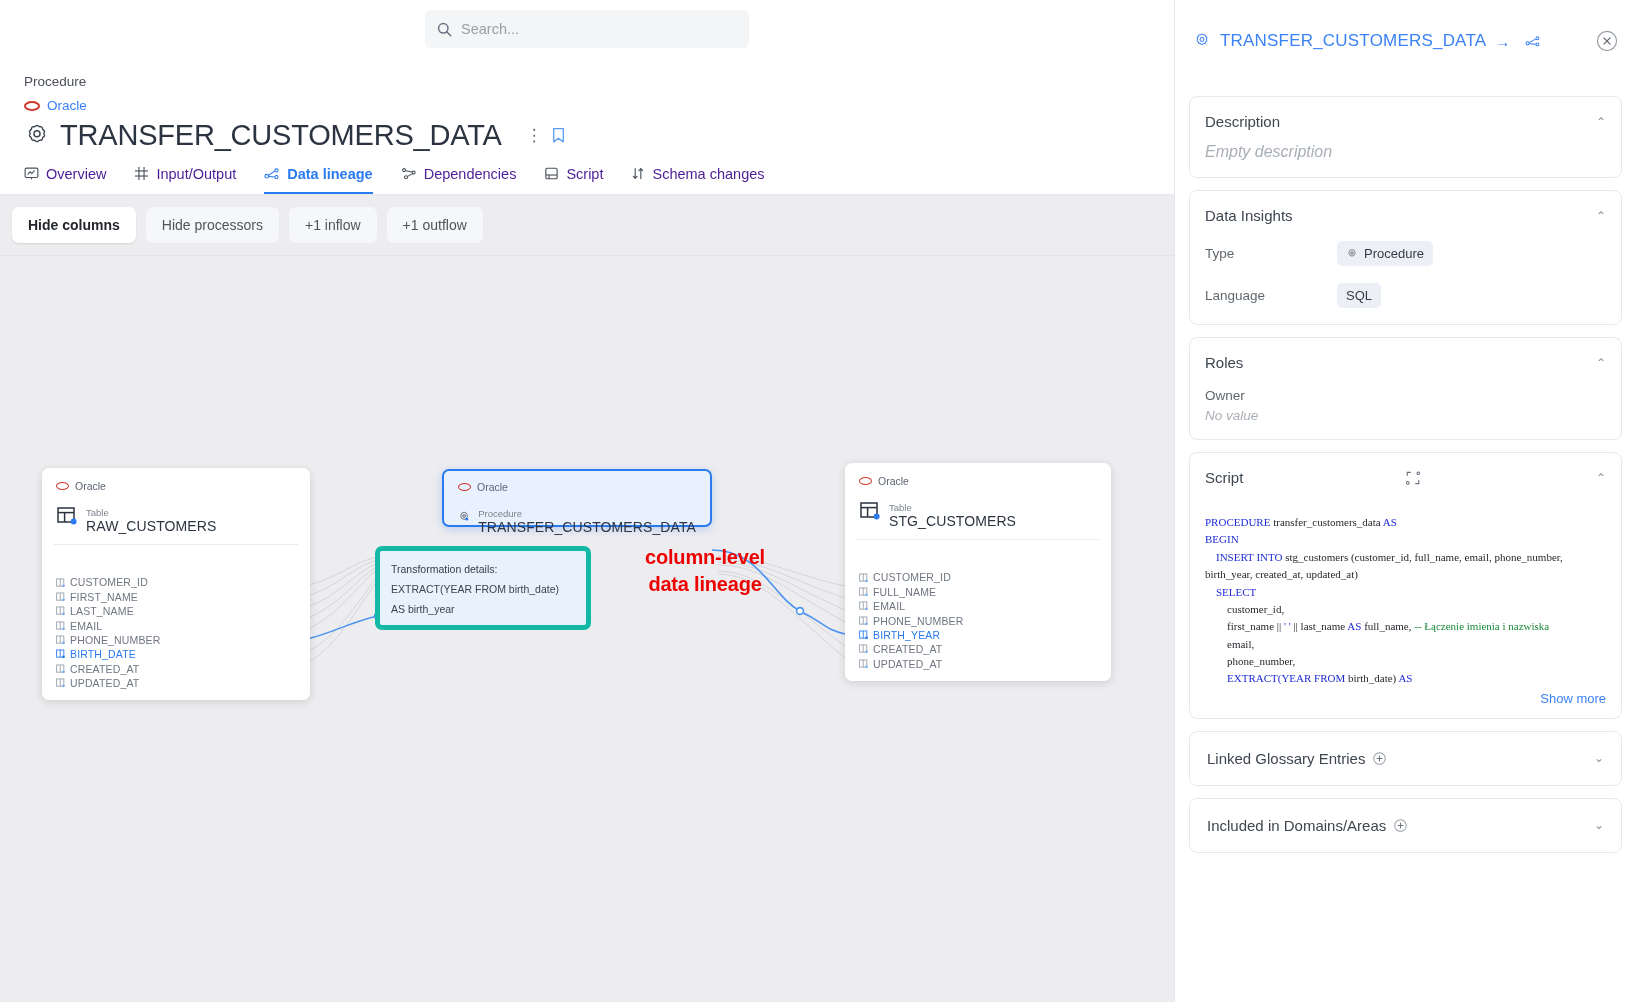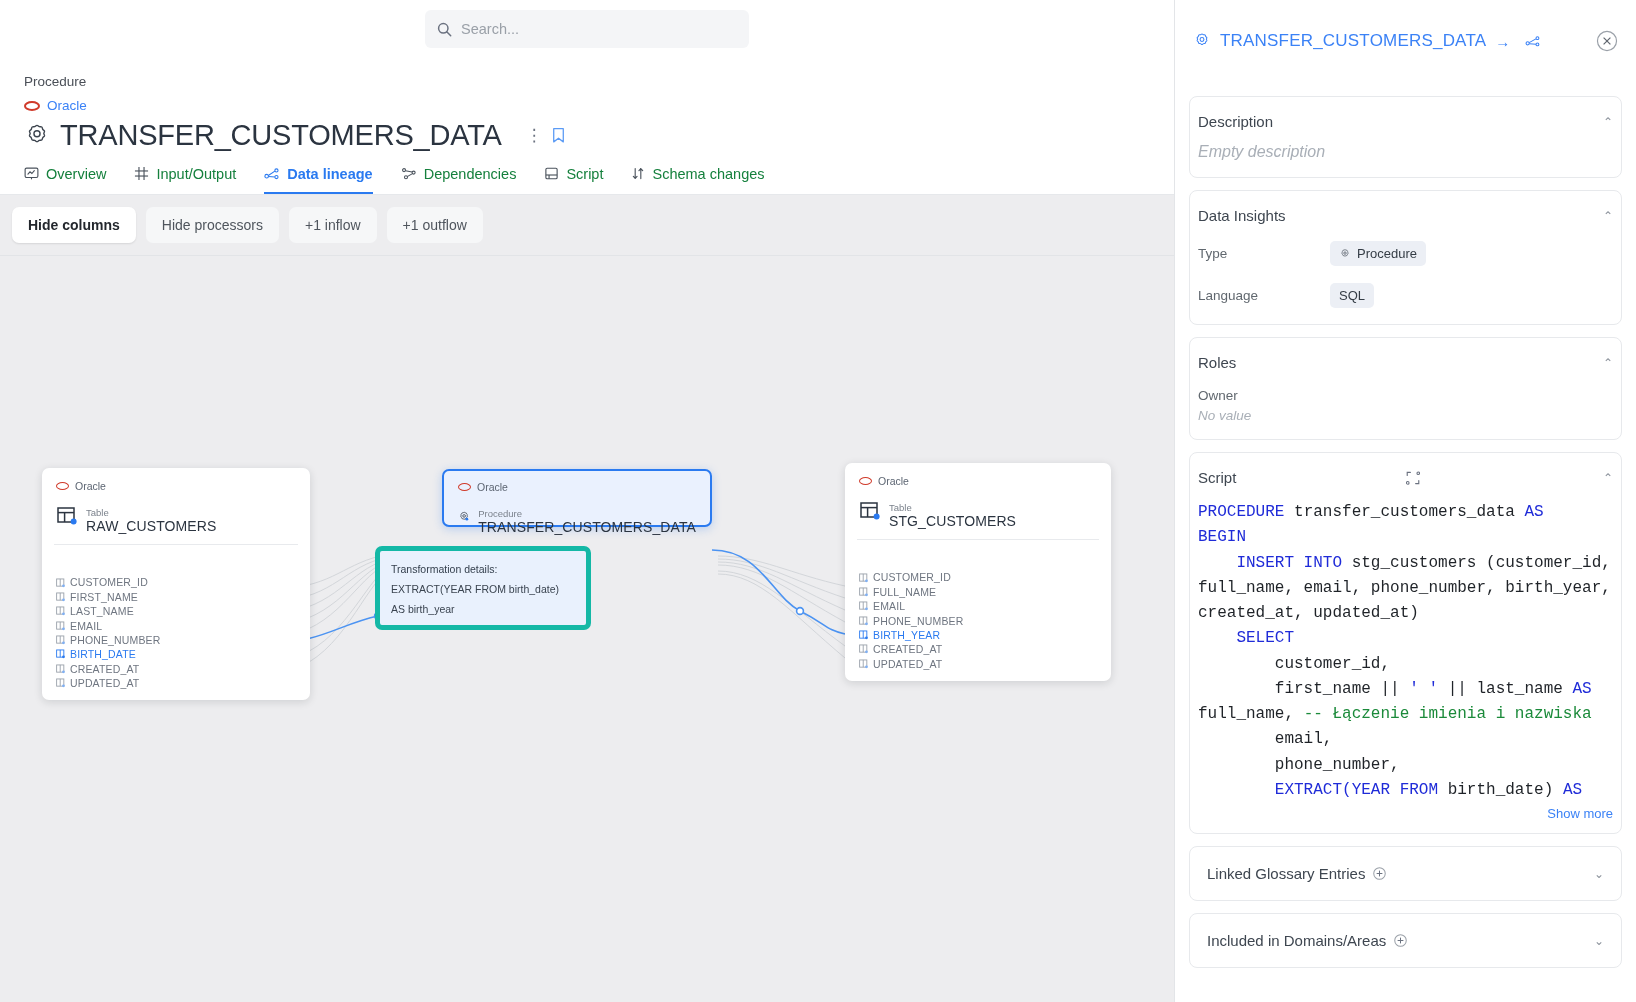--- a/index.html
+++ b/index.html
@@ -64,21 +64,21 @@
   
   .tabs {
     display: flex; align-items: flex-end; gap: 28px;
     padding: 14px 24px 0 24px;
     border-bottom: 1px solid #e6e8eb;
     background: #fff;
   }
   .tab {
     display: flex; align-items: center; gap: 7px;
     padding-bottom: 10px;
-    font-size: 14.5px; color: #15803d;
+    font-size: 14.5px; color: #4c1d95;
     border-bottom: 2px solid transparent;
     cursor: pointer; white-space: nowrap;
   }
   .tab.active { color: #2a7af0; border-bottom-color: #2a7af0; font-weight: 600; }
   .tab svg { display: block; }
 
   
   .lineage-toolbar {
     display: flex; align-items: flex-start; gap: 10px;
     padding: 12px 12px;
@@ -171,21 +171,21 @@
   .panel-head .gear { width: 18px; height: 18px; flex: 0 0 auto; }
   .panel-title { font-size: 17px; color: #3b82f6; letter-spacing: .2px; white-space: nowrap; }
   .panel-head .arrow { color: #3b82f6; font-size: 15px; }
   .panel-head .lin { width: 16px; height: 16px; margin-left: 6px; }
   .panel-head .close { margin-left: auto; width: 22px; height: 22px; cursor: pointer; }
 
   .panel-body { padding: 44px 14px 0 14px; }
   .card {
     border: 1px solid #e7e9ec;
     border-radius: 8px;
-    padding: 16px 8px;
+    padding: 16px 15px;
     margin-bottom: 12px;
     background: #fff;
   }
   .card-head {
     display: flex; align-items: center;
     font-size: 15px; color: #3e4650; font-weight: 400;
   }
   .card-head .chev { margin-left: auto; color: #8d949d; font-size: 12px; }
   .card-head .plus { margin-left: 8px; width: 13px; height: 13px; }
   .empty-txt { font-style: italic; color: #a9afb7; font-size: 16px; margin-top: 13px; }
@@ -198,23 +198,23 @@
     padding: 5px 9px; font-size: 13px; color: #343c45;
   }
   .badge .gear-sm { width: 12px; height: 12px; }
   .role-label { font-size: 13.5px; color: #61686f; margin-top: 17px; }
   .role-value { font-style: italic; color: #a9afb7; font-size: 13.5px; margin-top: 5px; }
 
   
   .script-card { padding-bottom: 12px; }
   .expand-ico { margin-left: auto; width: 14px; height: 14px; margin-right: 14px; }
   .code {
-    margin-top: 14px;
-    font-family: Liberation Mono, monospace;
-    font-size: 16px;
+    margin-top: 28px;
+    font-family: Liberation Serif, serif;
+    font-size: 11px;
     line-height: 1.58;
     color: #1f2328;
     white-space: pre-wrap;
     word-break: break-word;
   }
   .kw { color: #1f2bd8; }
   .cm { color: #1b8a3a; }
   .show-more {
     text-align: right; color: #3b82f6; font-size: 13px;
     margin-top: 3px; cursor: pointer;
@@ -457,20 +457,24 @@
             </div>
           </div>
         </div>
       </div>
 
       <div class="transform-box" style="left:375px; top:290px; width:216px;">
         <div>Transformation details:</div>
         <div class="tline2">EXTRACT(YEAR FROM birth_date) AS birth_year</div>
       </div>
 
+      <div class="annotation" style="left:600px; top:288px; width:210px;">
+        <div>column-level</div>
+        <div>data lineage</div>
+      </div>
 
       <div class="node" style="left:845px; top:207px; width:266px;">
         <div class="nhead">
           <div class="nsrc">
             <span class="oracle-glyph"></span>
             <span>Oracle</span>
           </div>
           <div class="nmain">
             <svg width="22" height="22" viewBox="0 0 22 22">
               <rect x="2" y="3" width="16" height="14" fill="none" stroke="#2b3440" stroke-width="1.5"></rect>

